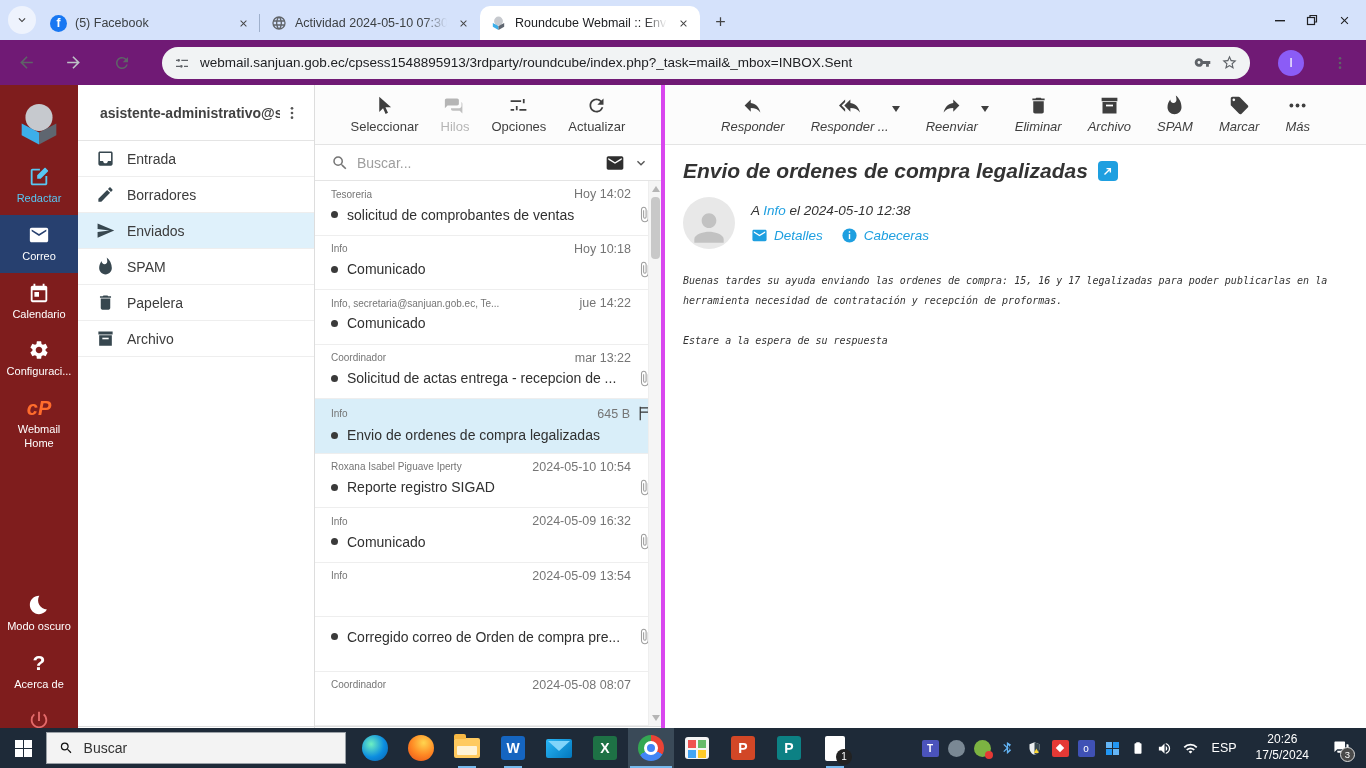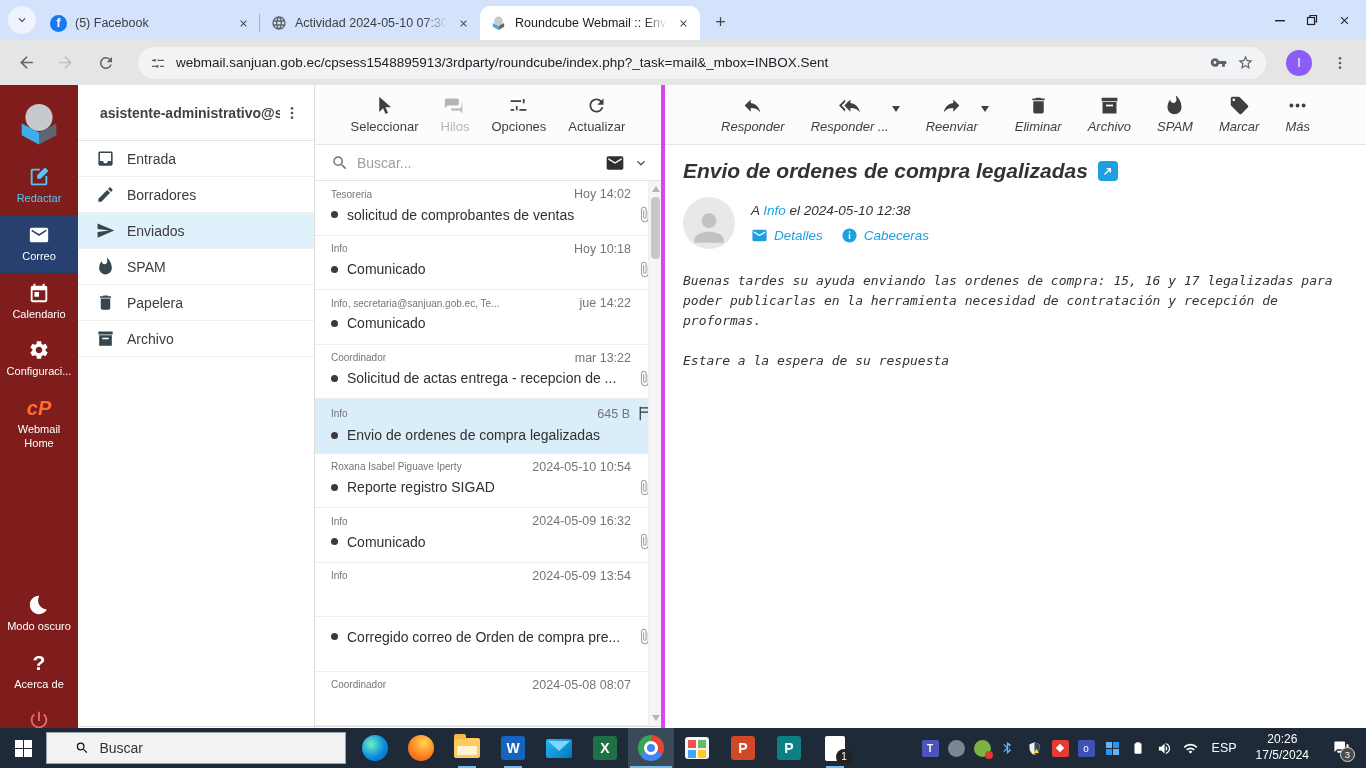--- a/index.html
+++ b/index.html
@@ -15,21 +15,21 @@
   .tab + .tab::before { content:""; position:absolute; left:-1px; top:8px; height:18px; width:1px; background:#9fb0cc; }
   .tab.active { background:#fff; color:#202124; }
   .tab.active::before, .tab.active + .tab::before { display:none; }
   .tab-title { flex:1; white-space:nowrap; overflow:hidden; font-size:12.5px; -webkit-mask-image:linear-gradient(90deg,#000 85%,transparent); mask-image:linear-gradient(90deg,#000 85%,transparent); }
   .tab-close { width:17px; height:17px; border-radius:50%; display:flex; align-items:center; justify-content:center; color:#444; flex:0 0 auto; }
   .fav { width:17px; height:17px; border-radius:50%; flex:0 0 auto; display:flex; align-items:center; justify-content:center; }
   .fav.fb { background:#1877f2; color:#fff; font-weight:bold; font-size:12px; }
   .newtab { width:28px; height:28px; margin:0 0 5px 6px; display:flex; align-items:center; justify-content:center; color:#444; border-radius:50%; }
 
   
-  .chrome-toolbar { height:45px; background:#e5e5e5; display:flex; align-items:center; padding:0 10px; gap:8px; flex:0 0 auto; box-shadow:0 1px 0 #e0e0e0; }
+  .chrome-toolbar { height:45px; background:#701a75; display:flex; align-items:center; padding:0 10px; gap:16px; flex:0 0 auto; box-shadow:0 1px 0 #e0e0e0; }
   .navbtn { width:32px; height:32px; border-radius:50%; display:flex; align-items:center; justify-content:center; color:#5f6368; }
   .navbtn.disabled { color:#bdc1c6; }
   .addressbar { flex:1; height:32px; margin:0 8px; background:#f1f3f4; border-radius:16px; display:flex; align-items:center; padding:0 12px; gap:10px; color:#5f6368; min-width:0; }
   .url { flex:1; color:#202124; font-size:13.5px; white-space:nowrap; overflow:hidden; }
   .chrome-avatar { width:26px; height:26px; border-radius:50%; background:#8b5cf6; color:#fff; display:flex; align-items:center; justify-content:center; font-size:13px; margin:0 4px; }
 
   
   .app { height:643px; display:grid; grid-template-columns:78px 237px 350px 1fr; flex:0 0 auto; background:#fff; }
 
   
@@ -101,29 +101,29 @@
   .subject { font-size:21px; font-weight:bold; color:#333; white-space:nowrap; overflow:hidden; }
   .extlink { width:20px; height:20px; border-radius:4px; background:#1e9fe0; display:flex; align-items:center; justify-content:center; flex:0 0 auto; }
   .hdr { display:flex; gap:16px; margin-bottom:22px; }
   .avatar-big { width:52px; height:52px; border-radius:50%; background:#e8e8e8; color:#c2c2c2; display:flex; align-items:center; justify-content:center; overflow:hidden; flex:0 0 auto; }
   .hdr-lines { display:flex; flex-direction:column; justify-content:center; gap:9px; font-size:13.5px; }
   .toline { color:#333; }
   .toline .rcpt { color:#1e9fe0; }
   .hdr-actions { display:flex; gap:18px; }
   .hact { display:flex; align-items:center; gap:6px; color:#1e9fe0; }
   .hact .ic { width:17px; height:17px; }
-  .msgtext { font-family:"DejaVu Sans Mono", monospace; font-size:13px; line-height:20px; color:#333; max-width:660px; }
+  .msgtext { font-family:"DejaVu Sans Mono", monospace; font-size:10px; line-height:20px; color:#333; max-width:660px; }
   .msgtext p { margin-bottom:20px; }
 
   
   .taskbar { height:40px; background:#1e2a38; display:flex; align-items:center; color:#fff; flex:0 0 auto; }
   .startbtn { width:46px; height:40px; display:flex; align-items:center; justify-content:center; }
   .startgrid { width:17px; height:17px; display:grid; grid-template-columns:8px 8px; grid-template-rows:8px 8px; gap:1px; }
   .startgrid i { background:#fff; }
-  .tsearch { width:300px; height:32px; background:#f3f3f3; border:1px solid #9aa0a6; display:flex; align-items:center; gap:10px; padding:0 28px; color:#111; }
+  .tsearch { width:300px; height:32px; background:#f3f3f3; border:1px solid #9aa0a6; display:flex; align-items:center; gap:10px; padding:0 12px; color:#111; }
   .tsearch input { border:0; outline:0; background:transparent; font-size:14px; color:#111; width:100%; font-family:inherit; }
   .tsearch input::placeholder { color:#333; }
   .tapps { display:flex; align-items:center; height:40px; margin-left:6px; }
   .tapp { width:46px; height:40px; display:flex; align-items:center; justify-content:center; position:relative; }
   .tapp.running::after { content:""; position:absolute; bottom:0; left:14px; right:14px; height:2px; background:#76b9ed; }
   .tapp.active { background:#3a4a58; }
   .tapp.active::after { left:2px; right:2px; }
   .sq { width:24px; height:24px; border-radius:3px; display:flex; align-items:center; justify-content:center; color:#fff; font-weight:bold; font-size:14px; }
   .circ { width:26px; height:26px; border-radius:50%; }
   .edge-ic { background:radial-gradient(circle at 35% 35%, #6df0c2 0%, #0c8de0 55%, #0a5ea8 100%); }

